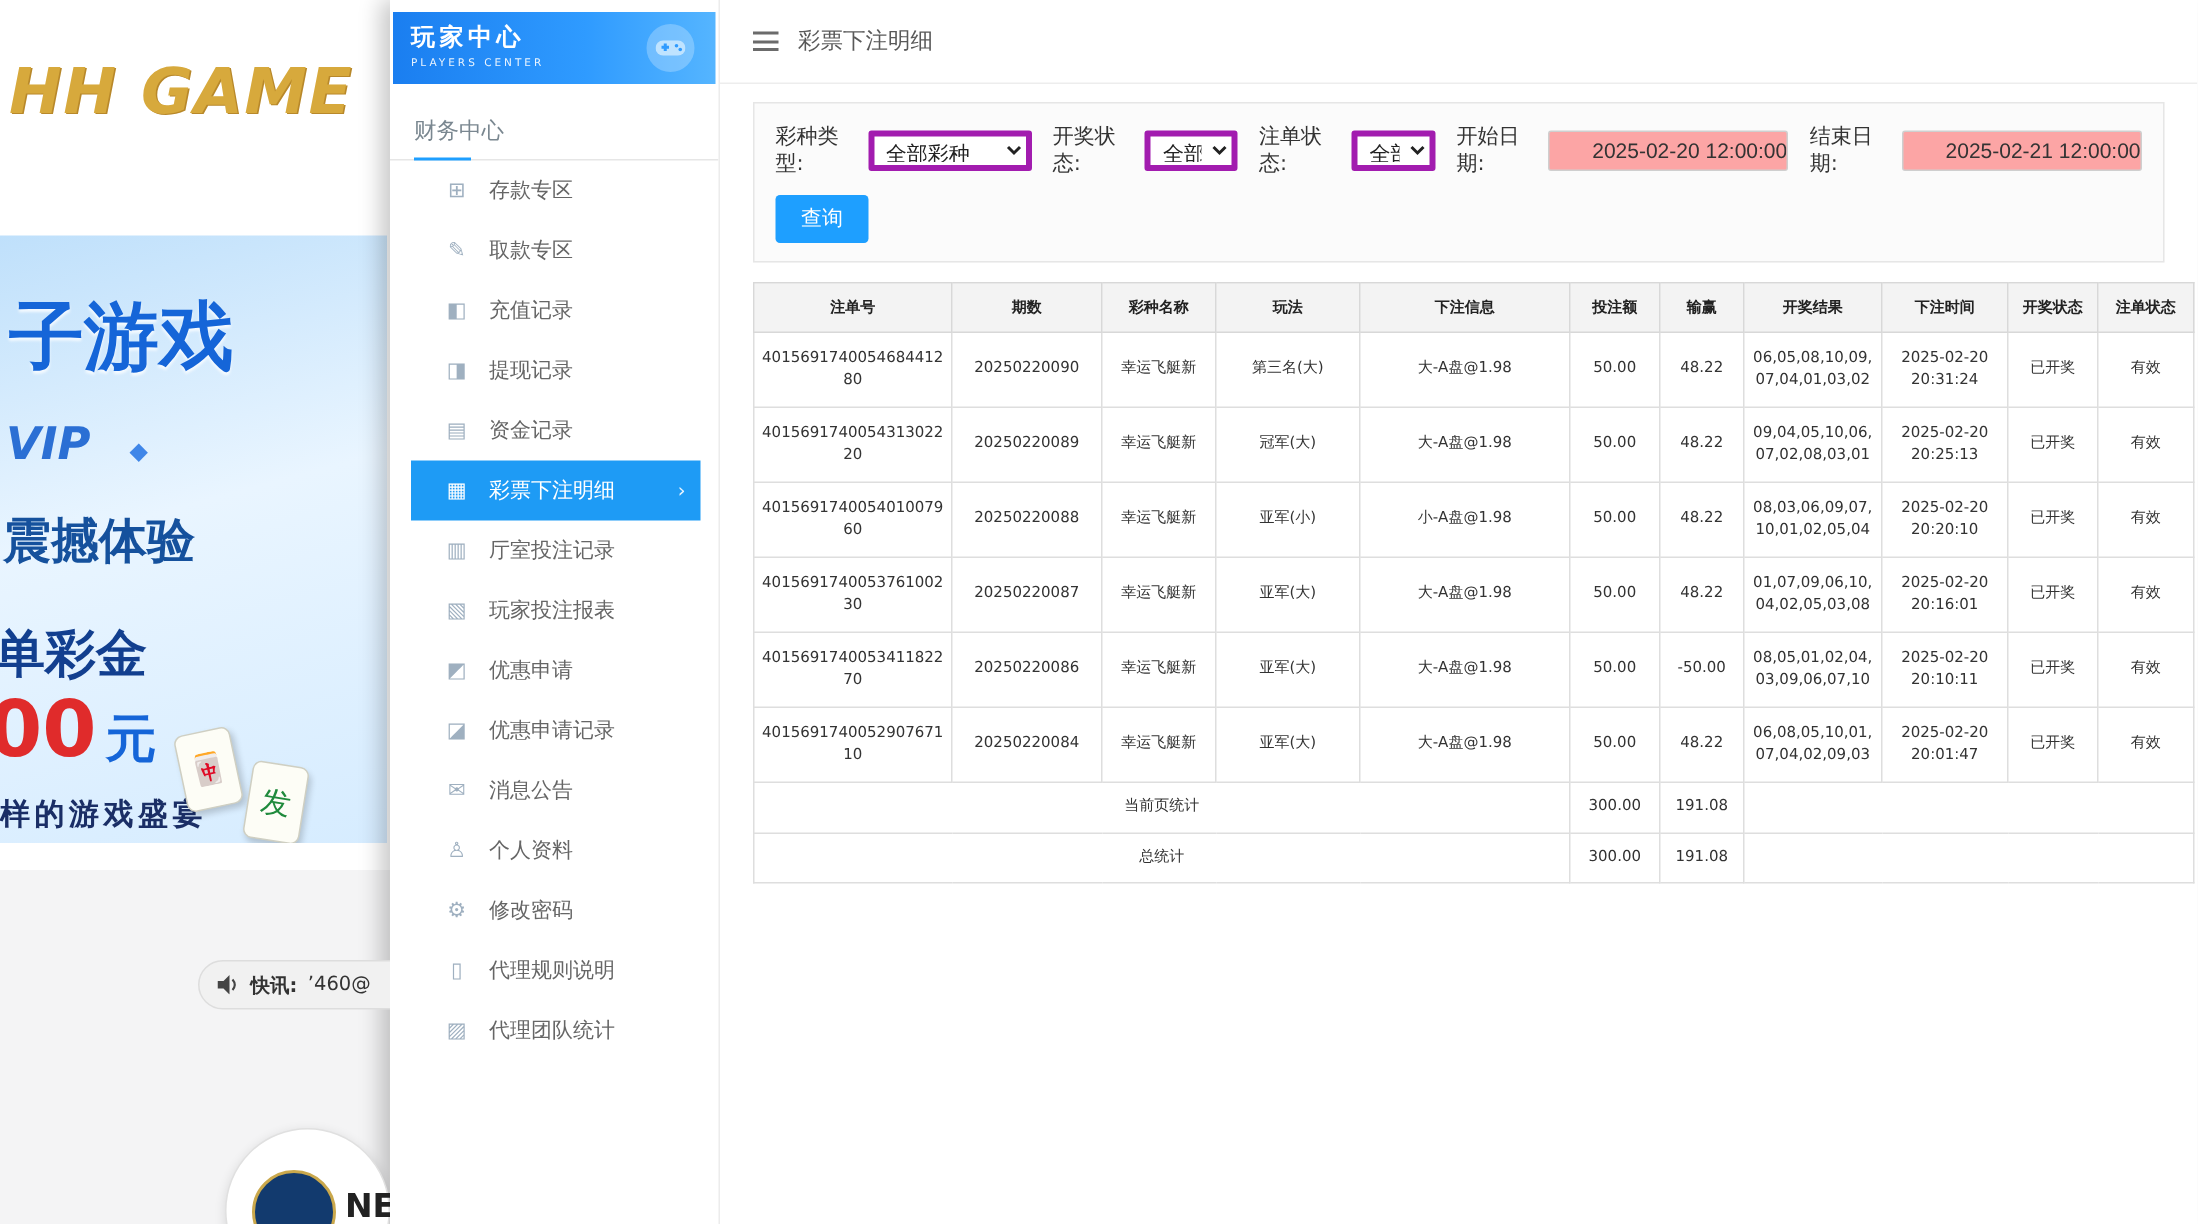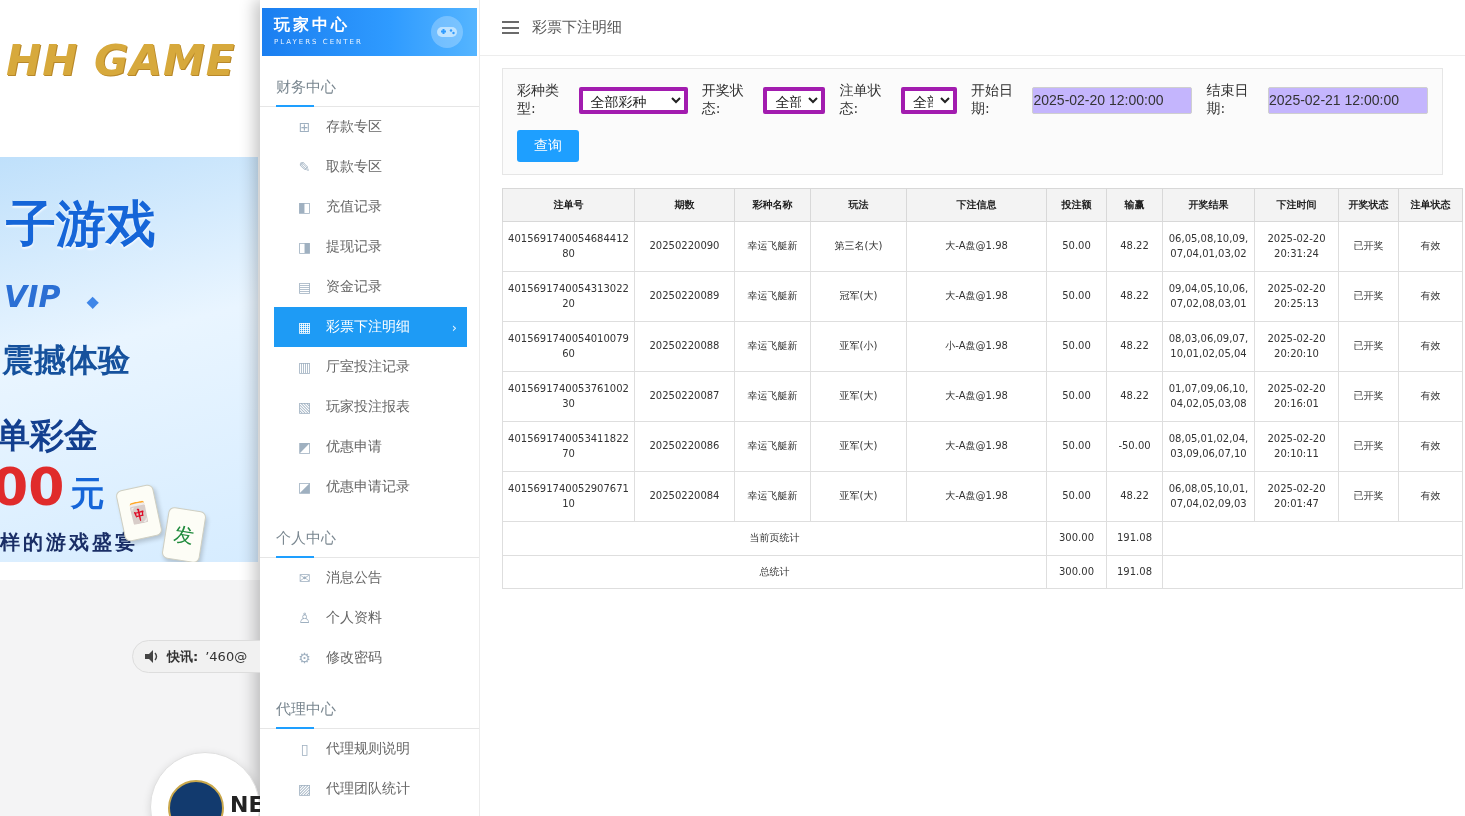--- a/index.html
+++ b/index.html
@@ -77,21 +77,21 @@
   .content { flex:1; padding:12px 22px 0 22px; overflow:hidden; }
 
   .filterbox { border:1px solid #e6e6e6; background:#fbfbfb; padding:13px 14px 12px 14px; }
   .filter-row { display:flex; align-items:center; flex-wrap:nowrap; gap:6px; font-size:14px; color:#333; }
   .filter-row label { margin-left:8px; }
   .filter-row label:first-child { margin-left:0; }
   .filterbox select { height:27px; font-size:14px; border:4px solid #a21caf; border-radius:2px;
                       background:#fff; color:#222; padding:2px 4px; }
   .sel-lottery { width:118px; } .sel-draw { width:62px; } .sel-bet { width:56px; }
   .date-input { height:27px; width:160px; border:1px solid #cfcfcf; border-radius:2px; font-size:14px;
-                color:#333; text-align:left; background:#c4b5fd; }
+                color:#333; text-align:right; background:#fca5a5; }
   .btn-search { margin-top:12px; background:#1e9fff; color:#fff; border:none; border-radius:3px;
                 font-size:14px; padding:7px 17px; cursor:pointer; }
 
   table.bets { width:100%; border-collapse:collapse; table-layout:fixed; margin-top:13px; font-size:10px; }
   table.bets th { background:#f3f3f3; border:1px solid #d8d8d8; color:#222; font-weight:700; padding:9px 3px; }
   table.bets td { border:1px solid #dedede; color:#333; text-align:center; padding:10px 5px; line-height:1.45; background:#fff; }
   td.wrap { word-break:break-all; }
   td.num { text-align:right; padding-right:8px; }
   tr.summary td { padding:9px 5px; }
 </style>
@@ -191,34 +191,32 @@
             <span class="lbl">玩家投注报表</span>
           </div>
           <div class="item">
             <span class="icon">◩</span>
             <span class="lbl">优惠申请</span>
           </div>
           <div class="item">
             <span class="icon">◪</span>
             <span class="lbl">优惠申请记录</span>
           </div>
-          <div class="sec-title">个人中心</div>
           <div class="item">
             <span class="icon">✉</span>
             <span class="lbl">消息公告</span>
           </div>
           <div class="item">
             <span class="icon">♙</span>
             <span class="lbl">个人资料</span>
           </div>
           <div class="item">
             <span class="icon">⚙</span>
             <span class="lbl">修改密码</span>
           </div>
-          <div class="sec-title">代理中心</div>
           <div class="item">
             <span class="icon">▯</span>
             <span class="lbl">代理规则说明</span>
           </div>
           <div class="item">
             <span class="icon">▨</span>
             <span class="lbl">代理团队统计</span>
           </div>
         </nav>
     </aside>

